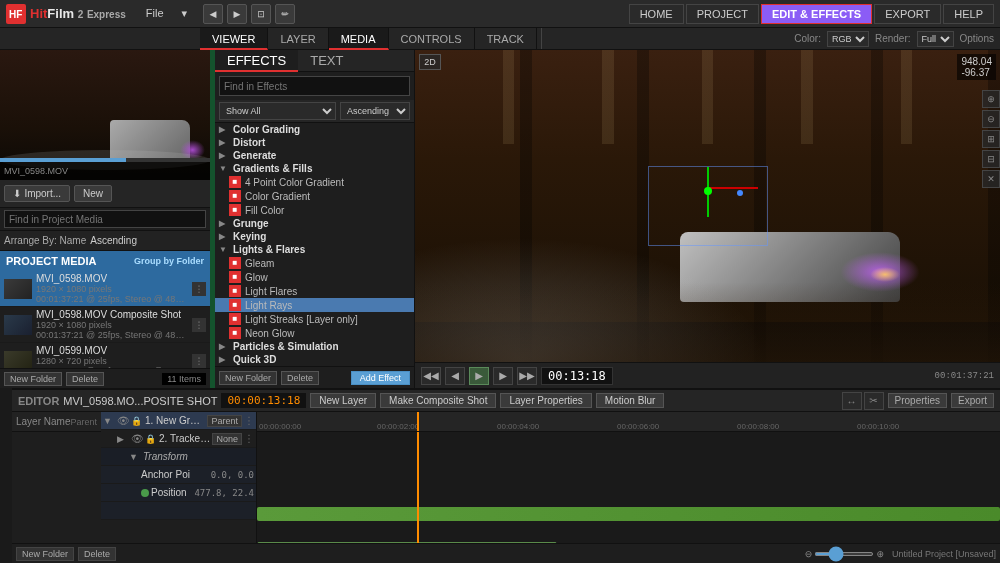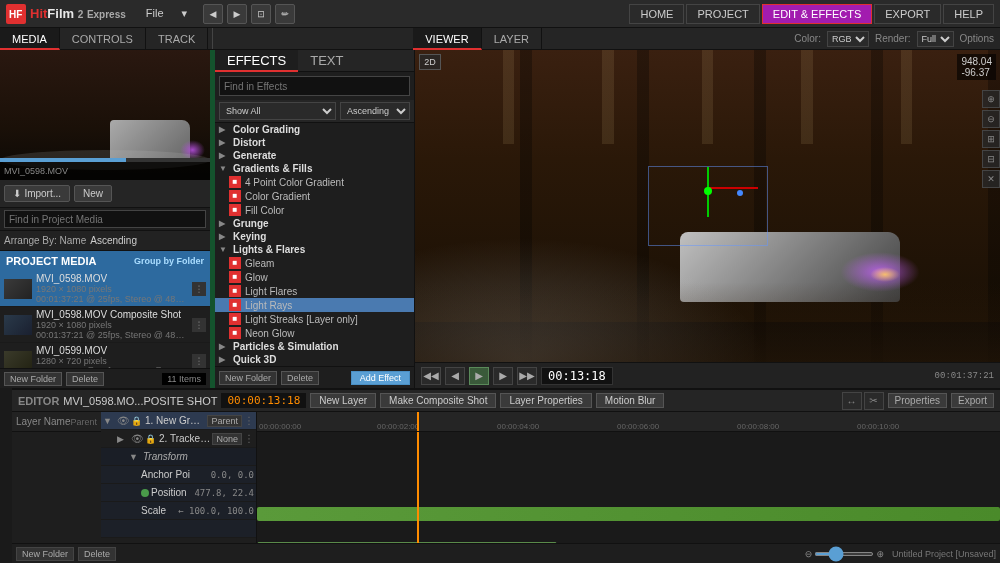--- a/index.html
+++ b/index.html
@@ -12,21 +12,21 @@
     #logo span.film { color: #e8e8e8; }
     #logo span.version { font-size: 10px; color: #aaa; }
     #logo span.express { color: #aaa; font-size: 10px; }
     .menu-items { display: flex; gap: 2px; }
     .menu-item { color: #ccc; font-size: 11px; padding: 3px 8px; cursor: pointer; }
     .toolbar-icons { display: flex; gap: 4px; margin-left: 8px; align-items: center; }
     .toolbar-icon { width: 20px; height: 20px; background: #3a3a3a; border: 1px solid #555; display: flex; align-items: center; justify-content: center; font-size: 9px; color: #ccc; cursor: pointer; border-radius: 2px; }
     .spacer { flex: 1; }
     .nav-buttons { display: flex; gap: 2px; }
     .nav-btn { padding: 3px 10px; font-size: 11px; color: #ccc; background: #2a2a2a; border: 1px solid #444; cursor: pointer; }
-    .nav-btn.active { background: #a21caf; color: white; border-color: #e03030; }
+    .nav-btn.active { background: #8b5cf6; color: white; border-color: #e03030; font-weight: bold; }
 
     
     #tabrow { display: flex; height: 22px; background: #252525; border-bottom: 1px solid #111; }
     .tab-section { display: flex; align-items: center; }
     .panel-tab { padding: 0 12px; height: 22px; line-height: 22px; font-size: 11px; color: #aaa; cursor: pointer; border-right: 1px solid #111; }
     .panel-tab.active { color: #fff; background: #1a1a1a; border-bottom: 2px solid #e03030; }
 
     
     #main { display: flex; height: calc(563px - 50px - 175px); }
 
@@ -185,28 +185,28 @@
   <div class="nav-buttons">
     <button class="nav-btn">HOME</button>
     <button class="nav-btn">PROJECT</button>
     <button class="nav-btn active">EDIT &amp; EFFECTS</button>
     <button class="nav-btn">EXPORT</button>
     <button class="nav-btn">HELP</button>
   </div>
 </div>
 
 <div id="tabrow">
+  <div class="tab-section" style="margin-left: 200px;">
+    <div class="panel-tab active">VIEWER</div>
+    <div class="panel-tab">LAYER</div>
+  </div>
   <div class="tab-section" style="border-right: 1px solid #444; padding-right: 4px;">
     <div class="panel-tab active">MEDIA</div>
     <div class="panel-tab">CONTROLS</div>
     <div class="panel-tab">TRACK</div>
-  </div>
-  <div class="tab-section" style="margin-left: 200px;">
-    <div class="panel-tab active">VIEWER</div>
-    <div class="panel-tab">LAYER</div>
   </div>
   <div class="spacer"></div>
   <div style="display:flex; align-items:center; gap:6px; padding-right:6px;">
     <span style="font-size:10px;color:#888;">Color:</span>
     <select style="height:16px;background:#2a2a2a;border:1px solid #444;color:#ccc;font-size:9px;"><option>RGB</option></select>
     <span style="font-size:10px;color:#888;">Render:</span>
     <select style="height:16px;background:#2a2a2a;border:1px solid #444;color:#ccc;font-size:9px;"><option>Full</option></select>
     <span style="font-size:10px;color:#888;cursor:pointer;">Options</span>
   </div>
 </div>
@@ -494,24 +494,20 @@
           <span class="tl-track-name">Anchor Poi</span>
           <span style="font-size:9px;color:#888;margin-left:auto;font-family:monospace;">0.0, 0.0</span>
         </div>
 
         <div class="tl-track-row tl-sub-row2 tl-indent2" style="padding-left:40px;">
           <span style="width:8px;height:8px;background:#4a9a4a;border-radius:50%;flex-shrink:0;display:inline-block;"></span>
           <span class="tl-track-name">Position</span>
           <span style="font-size:9px;color:#888;margin-left:auto;font-family:monospace;">477.8, 22.4</span>
         </div>
 
-        <div class="tl-track-row tl-sub-row2 tl-indent2" style="padding-left:40px;">
-          <span class="tl-track-name">Scale</span>
-          <span style="font-size:9px;color:#888;margin-left:auto;font-family:monospace;">← 100.0, 100.0</span>
-        </div>
 
         <div class="tl-track-row tl-sub-row2 tl-indent2" style="padding-left:40px;">
           
           
         </div>
 
       </div>
     </div>
     <div id="timeline-right">
       <div id="tl-ruler">

